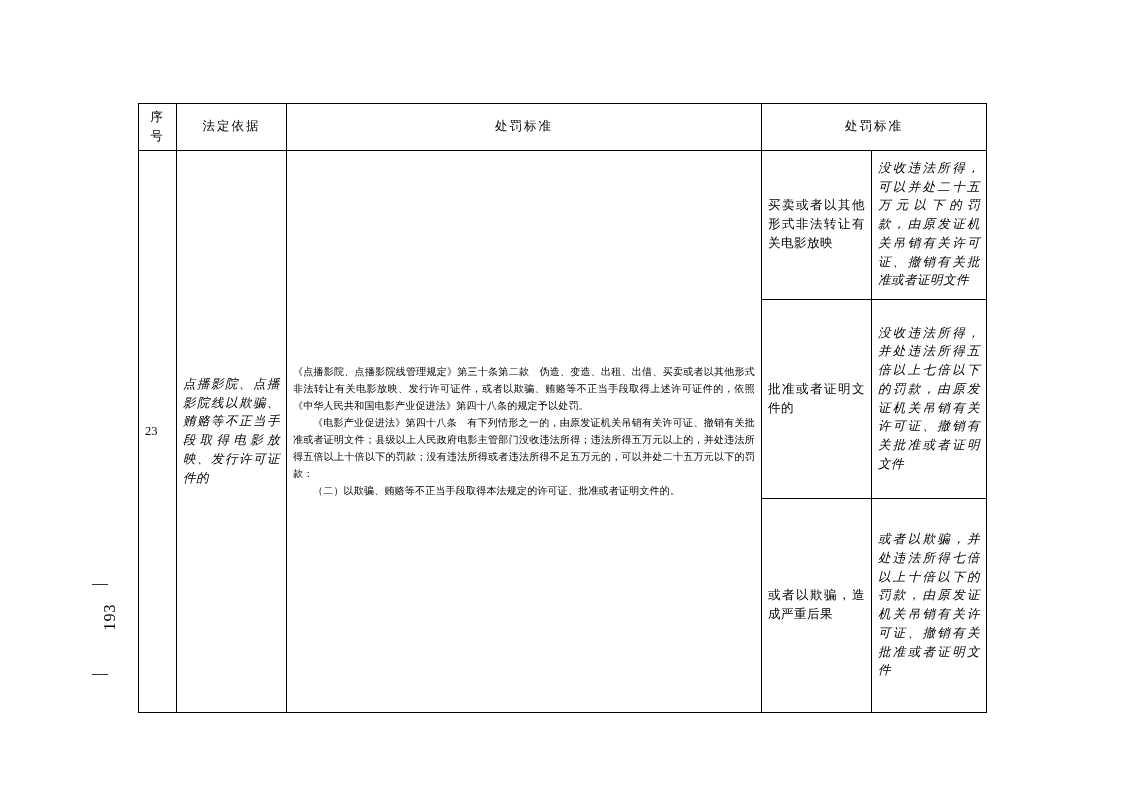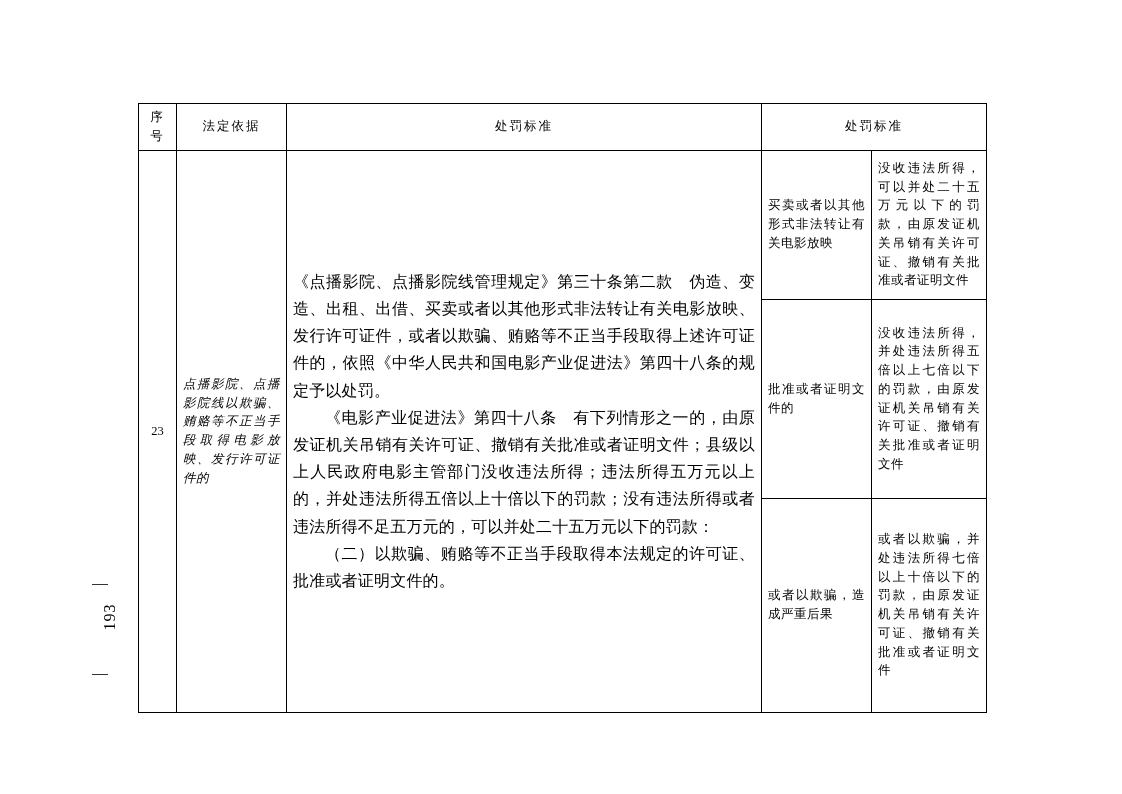--- a/index.html
+++ b/index.html
@@ -78,21 +78,20 @@
     letter-spacing: 2px;
   }
 
   .col-no     { width: 38px; }
   .col-act    { width: 110px; }
   .col-basis  { width: 475px; }
   .col-cond   { width: 110px; }
   .col-std    { width: 115px; }
 
   td.cell-no {
-    text-align: center;
     font-size: 13px;
     vertical-align: middle;
   }
   td.cell-act {
     text-align: justify;
     text-align-last: left;
     font-size: 12.5px;
     line-height: 1.9;
     letter-spacing: 0.5px;
     padding: 6px 10px;
@@ -100,21 +99,21 @@
     font-style: italic;
   }
   td.cell-basis {
     vertical-align: middle;
     padding: 10px 10px;
   }
   td.cell-basis p {
     margin: 0;
     text-align: justify;
     text-align-last: left;
-    font-size: 16px;
+    font-size: 10px;
     line-height: 1.7;
     letter-spacing: 0.2px;
   }
   td.cell-basis p.indent {
     text-indent: 2em;
   }
   td.cell-cond {
     vertical-align: middle;
     text-align: justify;
     text-align-last: left;
@@ -124,20 +123,21 @@
     padding: 6px 8px;
   }
   td.cell-std {
     vertical-align: middle;
     text-align: justify;
     text-align-last: left;
     font-size: 12.5px;
     line-height: 1.9;
     letter-spacing: 0.5px;
     padding: 6px 8px;
+    font-style: italic;
   }
   .row-1 td { height: 140px; }
   .row-2 td { height: 190px; }
   .row-3 td { height: 205px; }
 </style>
 </head>
 <body>
 
 <div class="page">
 

